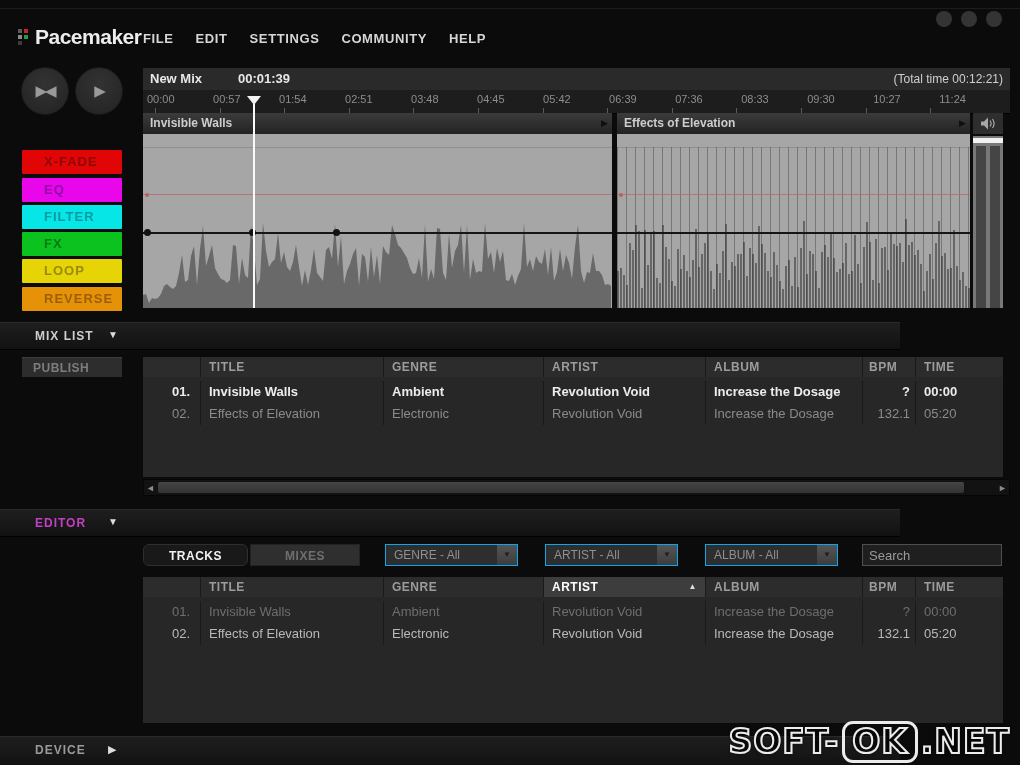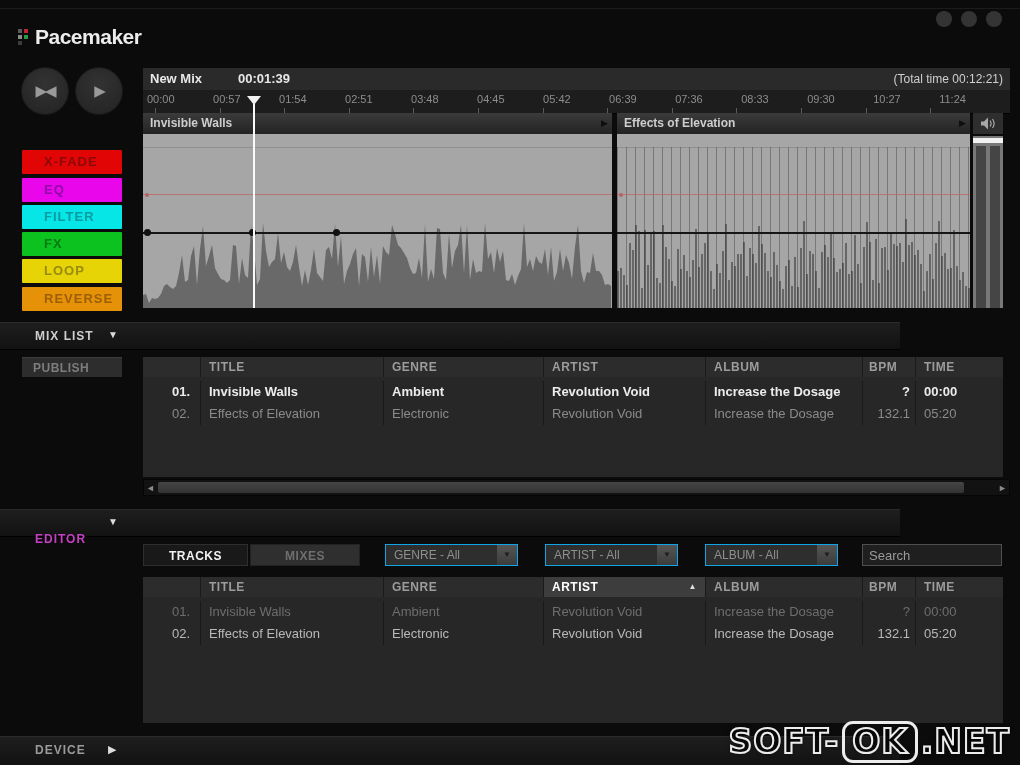--- a/index.html
+++ b/index.html
@@ -132,20 +132,27 @@
     <span class="logo-dots">
       <i style="left:0;top:0;background:#5a5a5a"></i>
       <i style="left:6px;top:0;background:#c22433"></i>
       <i style="left:0;top:6px;background:#8a8a8a"></i>
       <i style="left:6px;top:6px;background:#2a9a44"></i>
       <i style="left:0;top:12px;background:#3c3c3c"></i>
     </span>
     <span class="logo-text">Pacemaker</span>
   </div>
 
+  <div class="abs menubar">
+    <span class="menu-item">FILE</span>
+    <span class="menu-item">EDIT</span>
+    <span class="menu-item">SETTINGS</span>
+    <span class="menu-item">COMMUNITY</span>
+    <span class="menu-item">HELP</span>
+  </div>
 
   <div class="abs win-dots">
     <span class="win-dot"></span>
     <span class="win-dot"></span>
     <span class="win-dot"></span>
   </div>
 
   <div class="abs t-btn" style="left:21px;top:67px;">
     <span>▶◀</span>
   </div>
@@ -368,25 +375,25 @@
     </div>
   </div>
 
   <div class="abs hscroll">
     <span class="hs-arrow" style="left:1px;">◄</span>
     <div class="hs-thumb"></div>
     <span class="hs-arrow" style="right:1px;">►</span>
   </div>
 
   <div class="abs sec-bar" style="top:509px;">
-    <span class="sec-title" style="color:#c43fc4;margin-top:16px;">EDITOR</span>
+    <span class="sec-title" style="color:#c43fc4;">EDITOR</span>
     <span class="sec-tri">▼</span>
   </div>
 
-  <div class="abs tab active" style="left:143px;width:105px;">TRACKS</div>
+  <div class="abs tab active" style="left:143px;width:105px;border-radius:6px;">TRACKS</div>
   <div class="abs tab inactive" style="left:250px;width:110px;">MIXES</div>
 
   <div class="abs dropdown" style="left:385px;width:133px;">
     <span class="dd-label">GENRE - All</span>
     <span class="dd-btn">▼</span>
   </div>
   <div class="abs dropdown" style="left:545px;width:133px;padding-left:13px;">
     <span class="dd-label">ARTIST - All</span>
     <span class="dd-btn">▼</span>
   </div>

